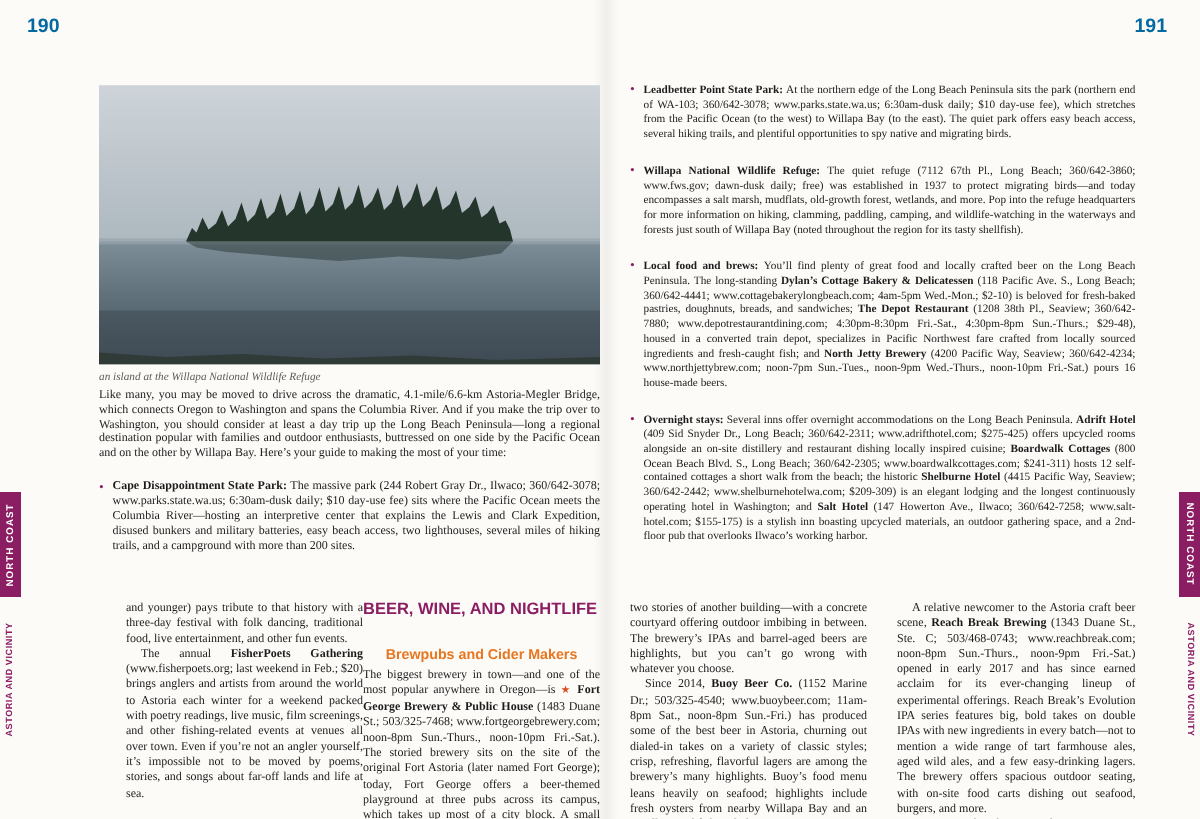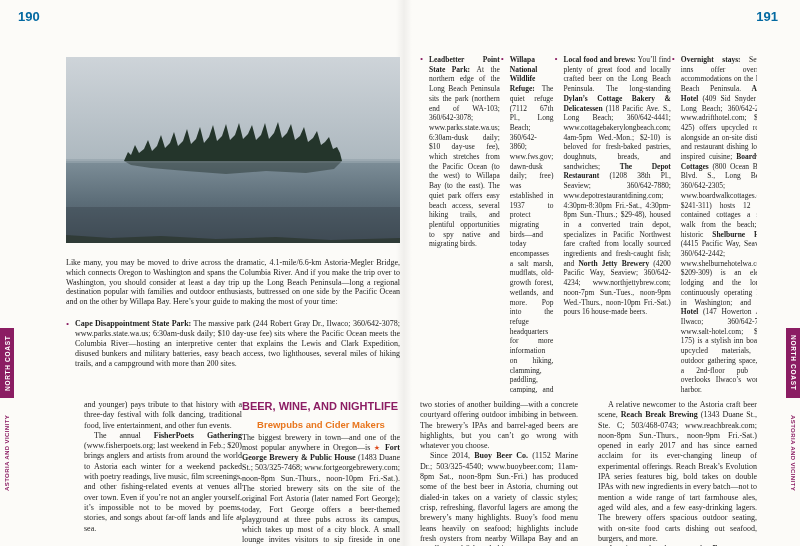--- a/index.html
+++ b/index.html
@@ -33,31 +33,31 @@
     color:#fff;font:bold 12.5px "Liberation Sans",sans-serif;display:flex;align-items:center;padding-left:12px;letter-spacing:.2px}
   .photo{position:absolute;left:66px;top:57px;width:334px;height:186px;overflow:hidden;background:#b7c0c6}
   .photo svg{display:block;width:100%;height:100%}
   .caption{position:absolute;left:66px;top:246px;width:334px;font-style:italic;font-size:7.5px;color:#5c5c5c}
   .intro{position:absolute;left:66px;top:258px;width:334px;font-size:8px;line-height:9.8px;text-align:justify}
   .bullet{position:relative;padding-left:9px;text-align:justify}
   .dot{position:absolute;left:0;top:0;color:var(--purple);line-height:inherit}
   .dot::before{content:"•";font-size:9px}
   .bullet-left{position:absolute;left:66px;top:319px;width:334px;font-size:8px;line-height:10px}
   .feature-right{position:absolute;left:420px;top:55px;width:337px;height:338px;overflow:hidden;
-    display:flex;flex-direction:row;gap:1px;font-size:7.5px;line-height:9.7px}
+    display:flex;flex-direction:column;gap:15px;font-size:7.5px;line-height:9.7px}
 
   
   .col{position:absolute;top:400px;height:146px;overflow:hidden;font-size:8px;line-height:10.3px;text-align:justify}
   .col-1{left:84px;width:158px}
   .col-2{left:242px;width:158px}
   .col-3{left:420px;width:158px}
   .col-4{left:598px;width:159px}
   .col p{margin:0}
   .ind{text-indent:10px}
-  .h1{font:bold 11px "Liberation Sans",sans-serif;color:var(--purple);line-height:12.5px;margin-bottom:6px;text-align:left}
+  .h1{font:bold 11px "Liberation Sans",sans-serif;color:var(--purple);line-height:12.5px;margin-bottom:18px;text-align:left}
   .h2{font:bold 9.5px "Liberation Sans",sans-serif;color:var(--orange);margin-bottom:3px;text-align:center}
 
   
   .rb{font-weight:bold}
   .rc-star{color:var(--star);font-family:"Liberation Sans",sans-serif;font-size:88%}
 </style>
 </head>
 <body>
 
 <div class="spread">
@@ -93,20 +93,21 @@
       <rect x="0" y="0" width="334" height="104" fill="url(#sky)"></rect>
       <rect x="0" y="104" width="334" height="82" fill="url(#water)"></rect>
       <rect x="0" y="102" width="334" height="4" fill="#95a4ad" opacity="0.7"></rect>
       <path d="M58,104 L62,95 L65,98 L69,88 L73,96 L78,92 L82,83 L86,94 L91,89 L95,78 L99,91 L104,86 L108,75 L112,89 L117,84 L121,72 L125,87 L130,82 L134,70 L138,86 L143,80 L147,68 L151,84 L156,79 L160,67 L164,83 L169,78 L173,66 L177,82 L182,77 L186,68 L190,83 L195,78 L199,66 L203,82 L208,76 L212,65 L216,81 L221,76 L225,67 L229,83 L234,79 L238,70 L242,85 L247,81 L251,74 L255,88 L259,85 L263,80 L267,92 L271,90 L274,96 L276,104 Z" fill="#24352b"></path>
       <path d="M58,104 L276,104 L268,112 L240,116 L200,114 L160,117 L120,114 L85,111 L65,108 Z" fill="#1f2d28" opacity="0.45"></path>
       <rect x="0" y="150" width="334" height="36" fill="#39454e" opacity="0.45"></rect>
       <path d="M0,186 L0,178 L45,181 L95,179 L150,182 L210,180 L265,183 L334,181 L334,186 Z" fill="#2c3730" opacity="0.8"></path>
     </svg>
   </figure>
 
+  <div class="caption">an island at the Willapa National Wildlife Refuge</div>
 
   <p class="intro">Like many, you may be moved to drive across the dramatic, 4.1-mile/6.6-km Astoria-Megler Bridge, which connects Oregon to Washington and spans the Columbia River. And if you make the trip over to Washington, you should consider at least a day trip up the Long Beach Peninsula—long a regional destination popular with families and outdoor enthusiasts, buttressed on one side by the Pacific Ocean and on the other by Willapa Bay. Here’s your guide to making the most of your time:</p>
 
   <div class="bullet bullet-left">
     <span class="dot"></span>
     <span><span class="rb">Cape Disappointment State Park: </span><span>The massive park (244 Robert Gray Dr., Ilwaco; 360/642-3078; www.parks.state.wa.us; 6:30am-dusk daily; $10 day-use fee) sits where the Pacific Ocean meets the Columbia River—hosting an interpretive center that explains the Lewis and Clark Expedition, disused bunkers and military batteries, easy beach access, two lighthouses, several miles of hiking trails, and a campground with more than 200 sites.</span></span>
   </div>
 
   <div class="feature-right">
     <div class="bullet">

